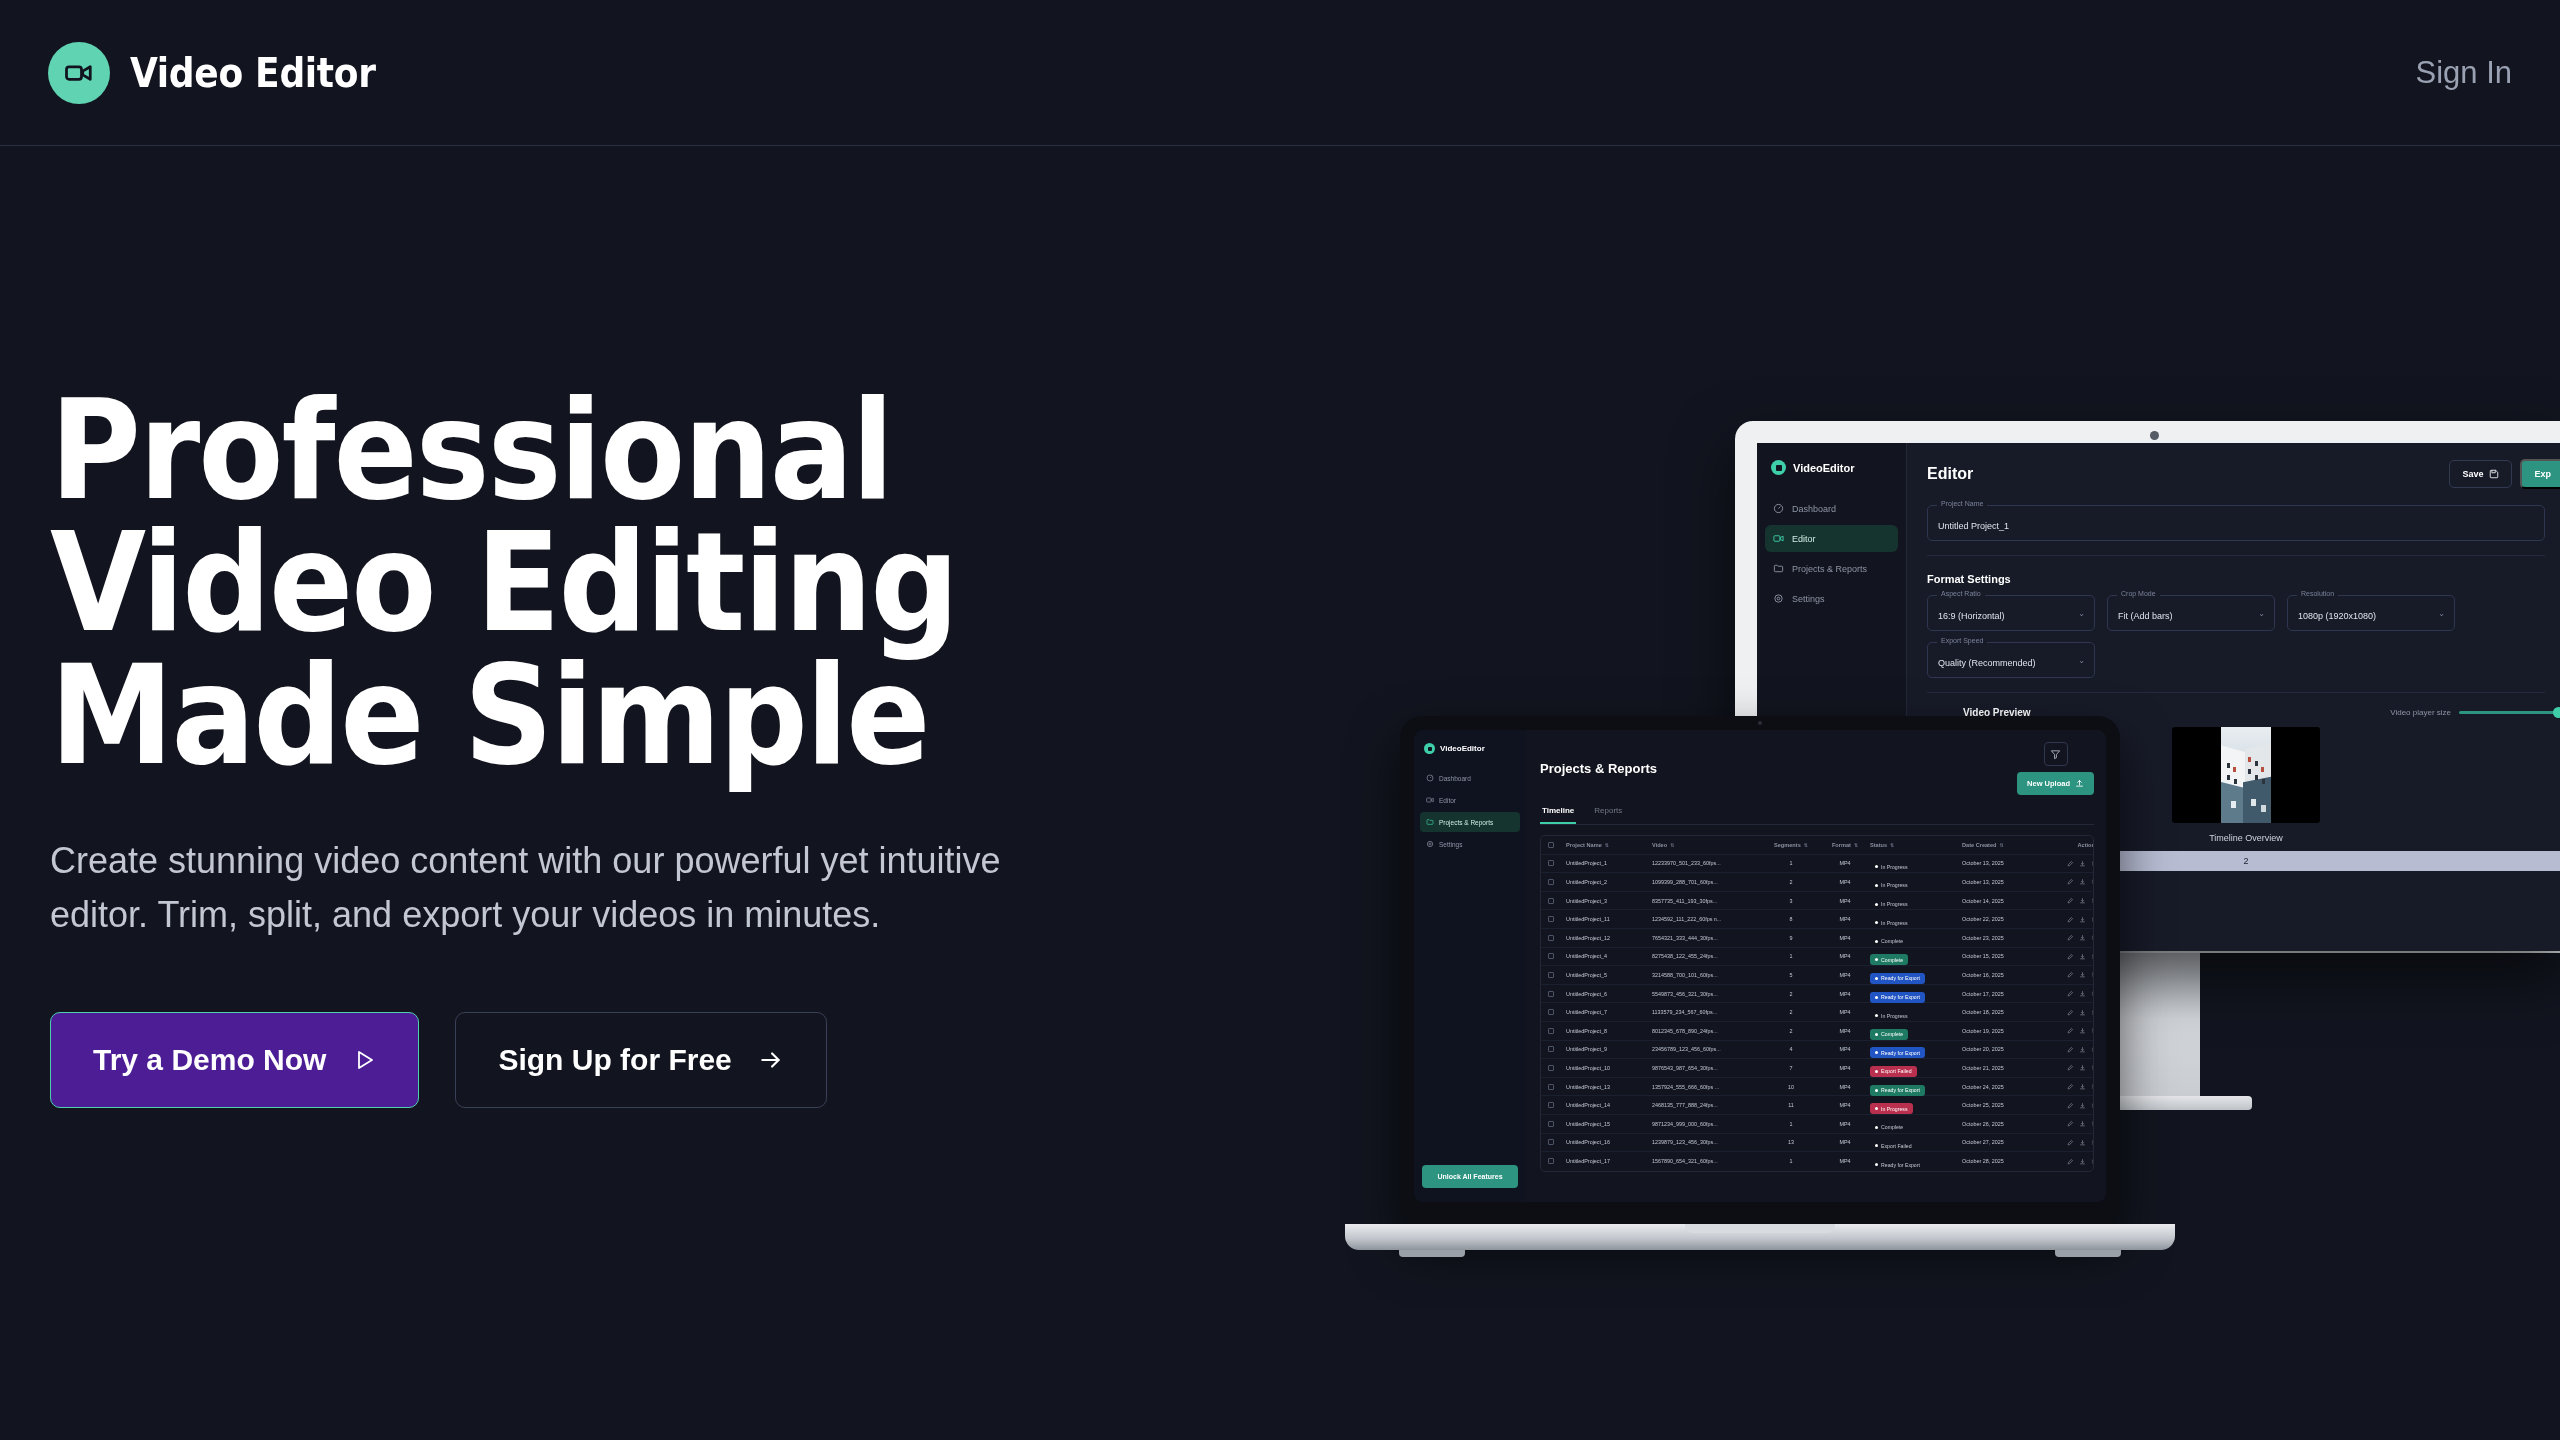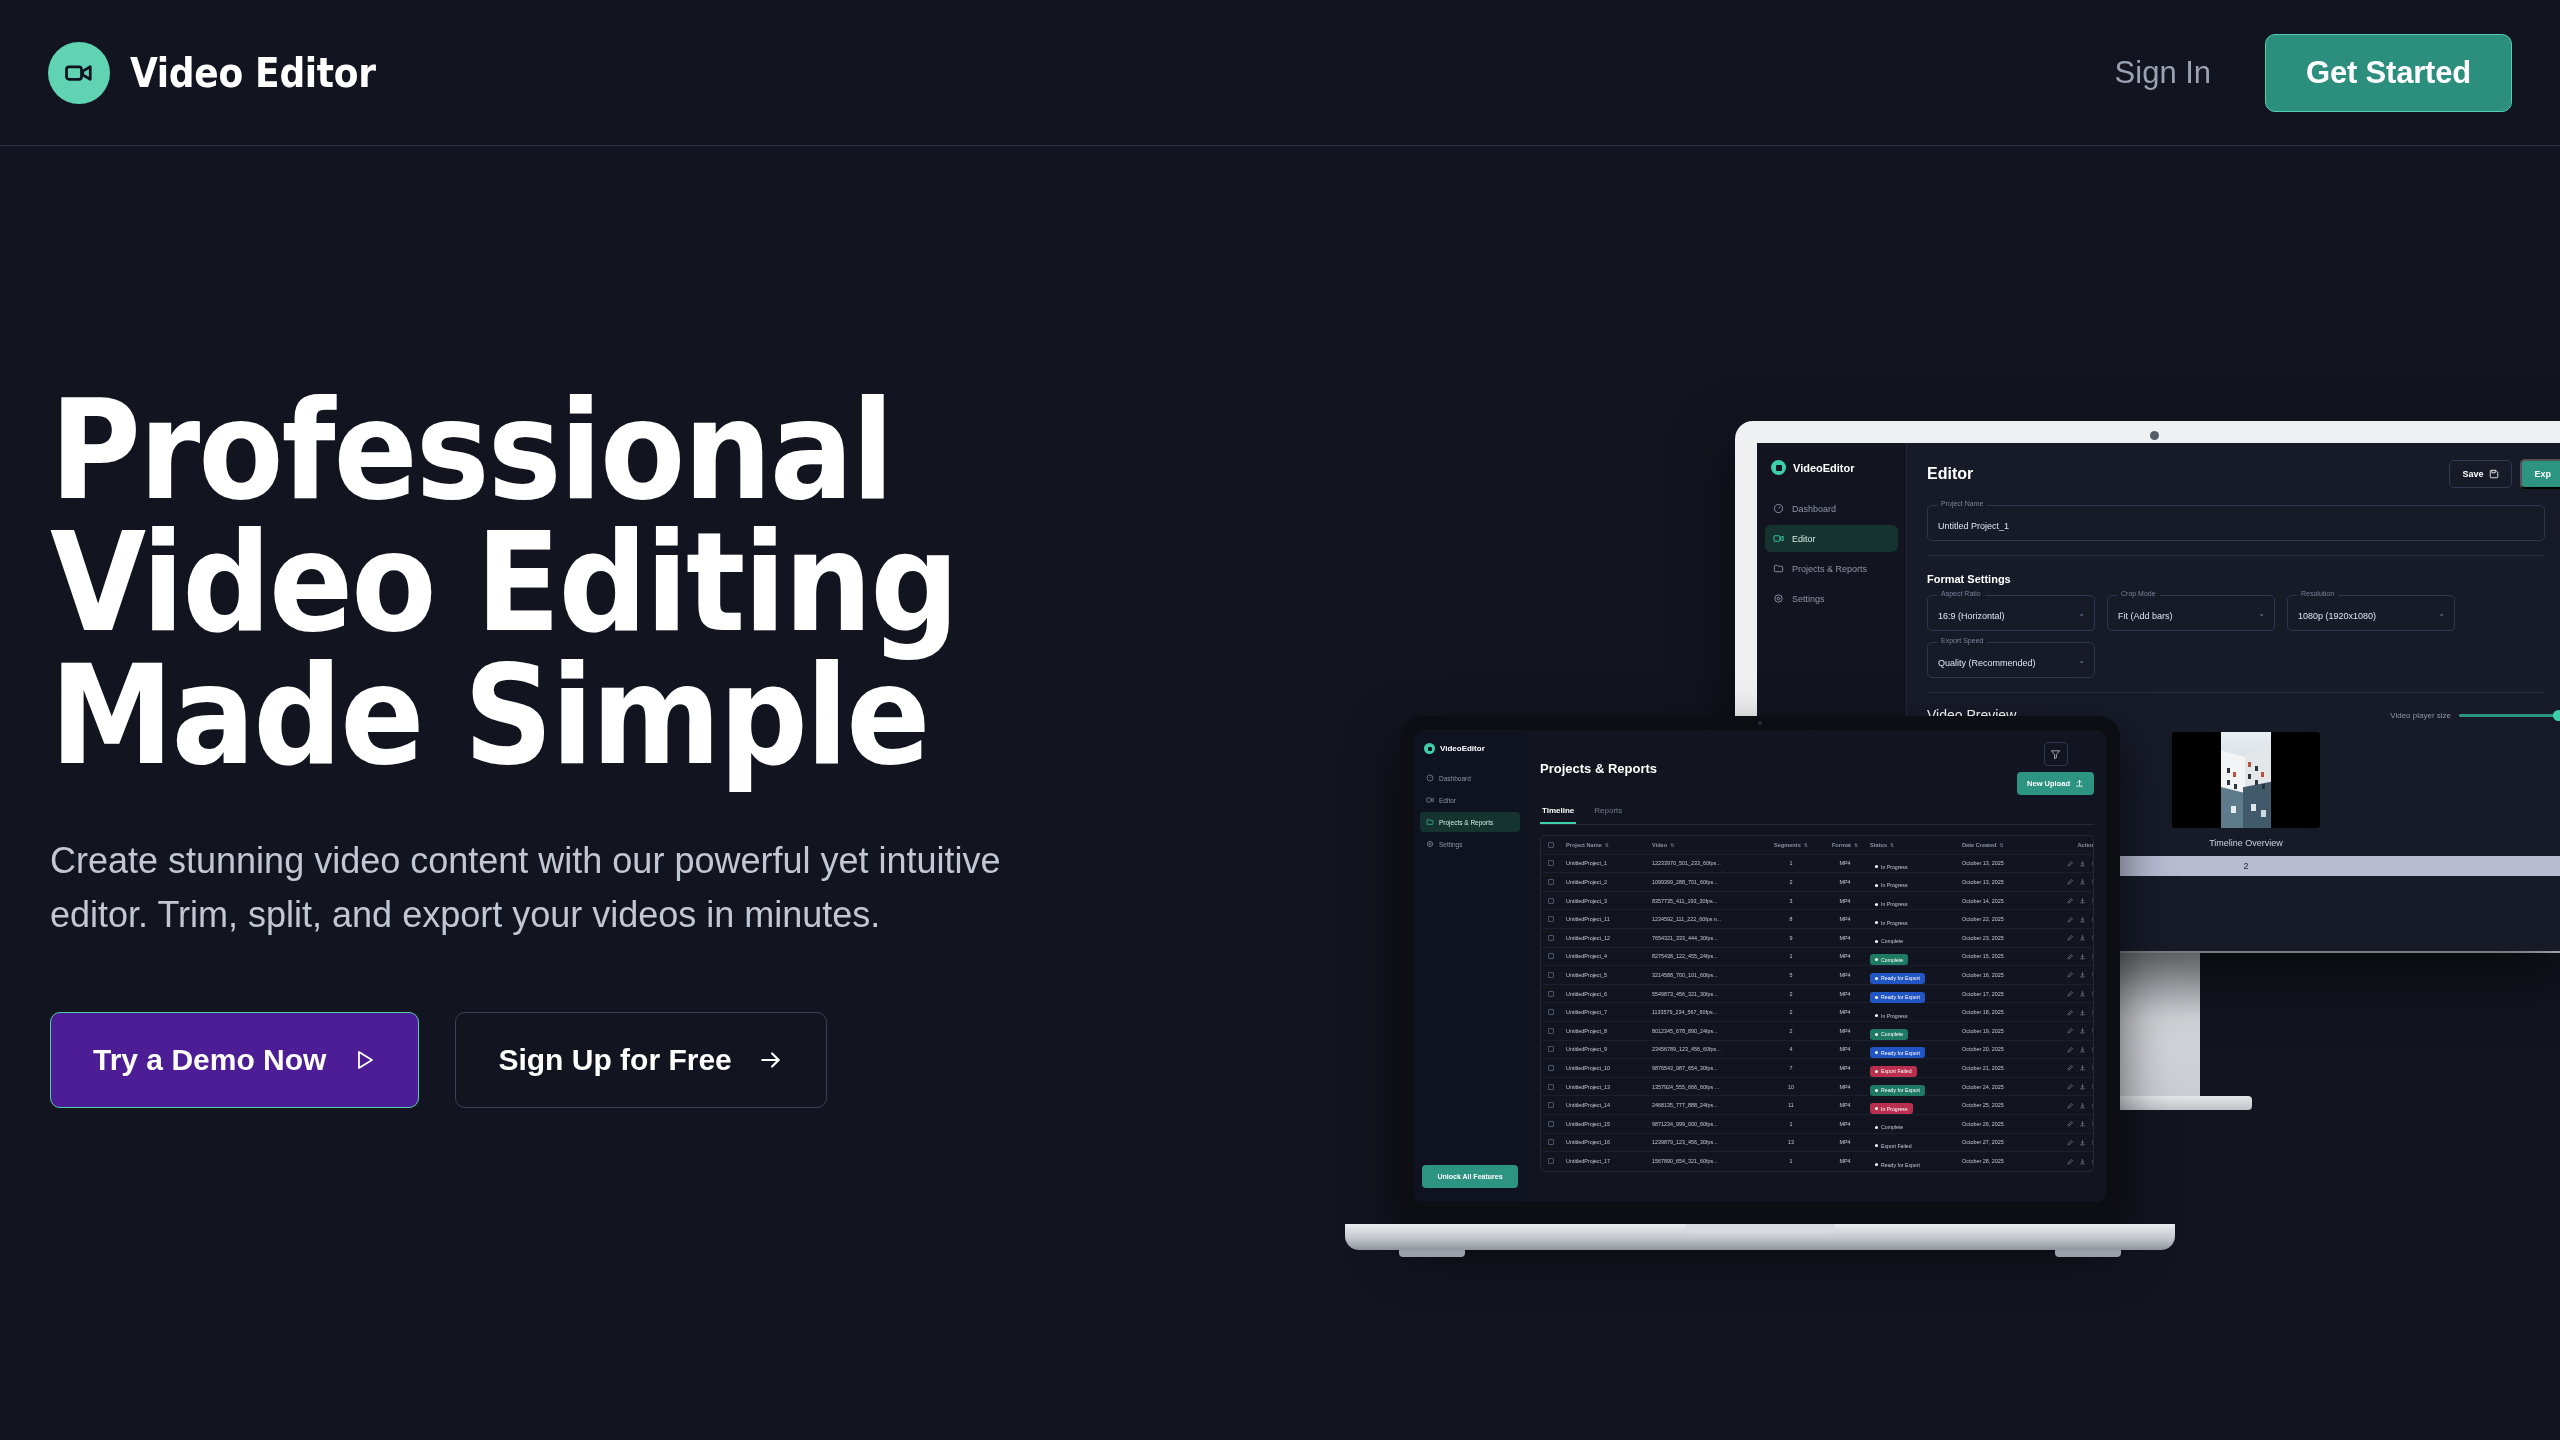--- a/index.html
+++ b/index.html
@@ -120,21 +120,21 @@
   .m-field-lbl{position:absolute;top:-6px;left:9px;background:#171b28;padding:0 4px;font-size:7px;color:#7b8299;}
   .m-field-val{font-size:9px;color:#dfe3ec;}
   .m-field .chev{position:absolute;right:9px;top:50%;transform:translateY(-50%);color:#7b8299;font-size:8px;}
   #m-projname{margin-right:20px;}
   .m-sec-title{font-size:11px;font-weight:700;color:#fff;margin:17px 0 10px;}
   .m-grid{display:flex;gap:12px;margin-bottom:11px;}
   .m-grid .m-field{width:168px;}
   .m-divider{height:1px;background:#242a3c;margin:14px 20px 0 0;}
 
   .m-preview-head{display:flex;align-items:center;margin:14px 0 9px;}
-  .m-preview-head .lbl{font-size:14px;font-weight:400;}
+  .m-preview-head .lbl{font-size:10px;font-weight:700;margin-left:36px;}
   .m-slider-wrap{margin-left:auto;display:flex;align-items:center;gap:8px;padding-right:6px;}
   .m-slider-lbl{font-size:8px;color:#8e94a6;}
   .m-slider{width:100px;height:3px;background:#2c9480;border-radius:2px;position:relative;}
   .m-slider::after{content:"";position:absolute;right:-5px;top:-4px;width:11px;height:11px;border-radius:50%;background:#3ecfa8;}
   .m-video{width:148px;height:96px;background:#000;border-radius:3px;margin:0 auto;display:flex;align-items:center;justify-content:center;overflow:hidden;}
   .m-video-inner{width:50px;height:96px;overflow:hidden;position:relative;background:linear-gradient(180deg,#e8edf1 0%,#cdd8e0 55%,#9fb0bc 100%);}
   .bldg-a{position:absolute;left:-4px;top:22px;width:34px;height:80px;background:#f2f4f6;transform:skewY(16deg);}
   .bldg-b{position:absolute;left:24px;top:18px;width:34px;height:84px;background:#e3e7ea;transform:skewY(-13deg);}
   .bldg-c{position:absolute;left:-4px;top:58px;width:32px;height:44px;background:#5d7b8b;transform:skewY(14deg);}
   .bldg-d{position:absolute;left:22px;top:52px;width:34px;height:50px;background:#415a6b;transform:skewY(-11deg);}
@@ -213,21 +213,20 @@
     <span class="brand-mark">
       <svg width="30" height="30" viewBox="0 0 24 24" fill="none" stroke="#11141e" stroke-width="2.2" stroke-linecap="round" stroke-linejoin="round">
         <rect x="2" y="7" width="12" height="10" rx="2"></rect>
         <path d="M15 10.5l6-3.5v10l-6-3.5z"></path>
       </svg>
     </span>
     <span class="brand-name">Video Editor</span>
   </div>
   <div class="header-right">
     <button id="signin-link">Sign In</button>
-    <button id="get-started-btn">Get Started</button>
   </div>
 </header>
 
 <section id="hero-copy">
   <h1 id="hero-title">Professional
 Video Editing
 Made Simple</h1>
   <p id="hero-sub">Create stunning video content with our powerful yet intuitive
 editor. Trim, split, and export your videos in minutes.</p>
   <div id="hero-actions">

